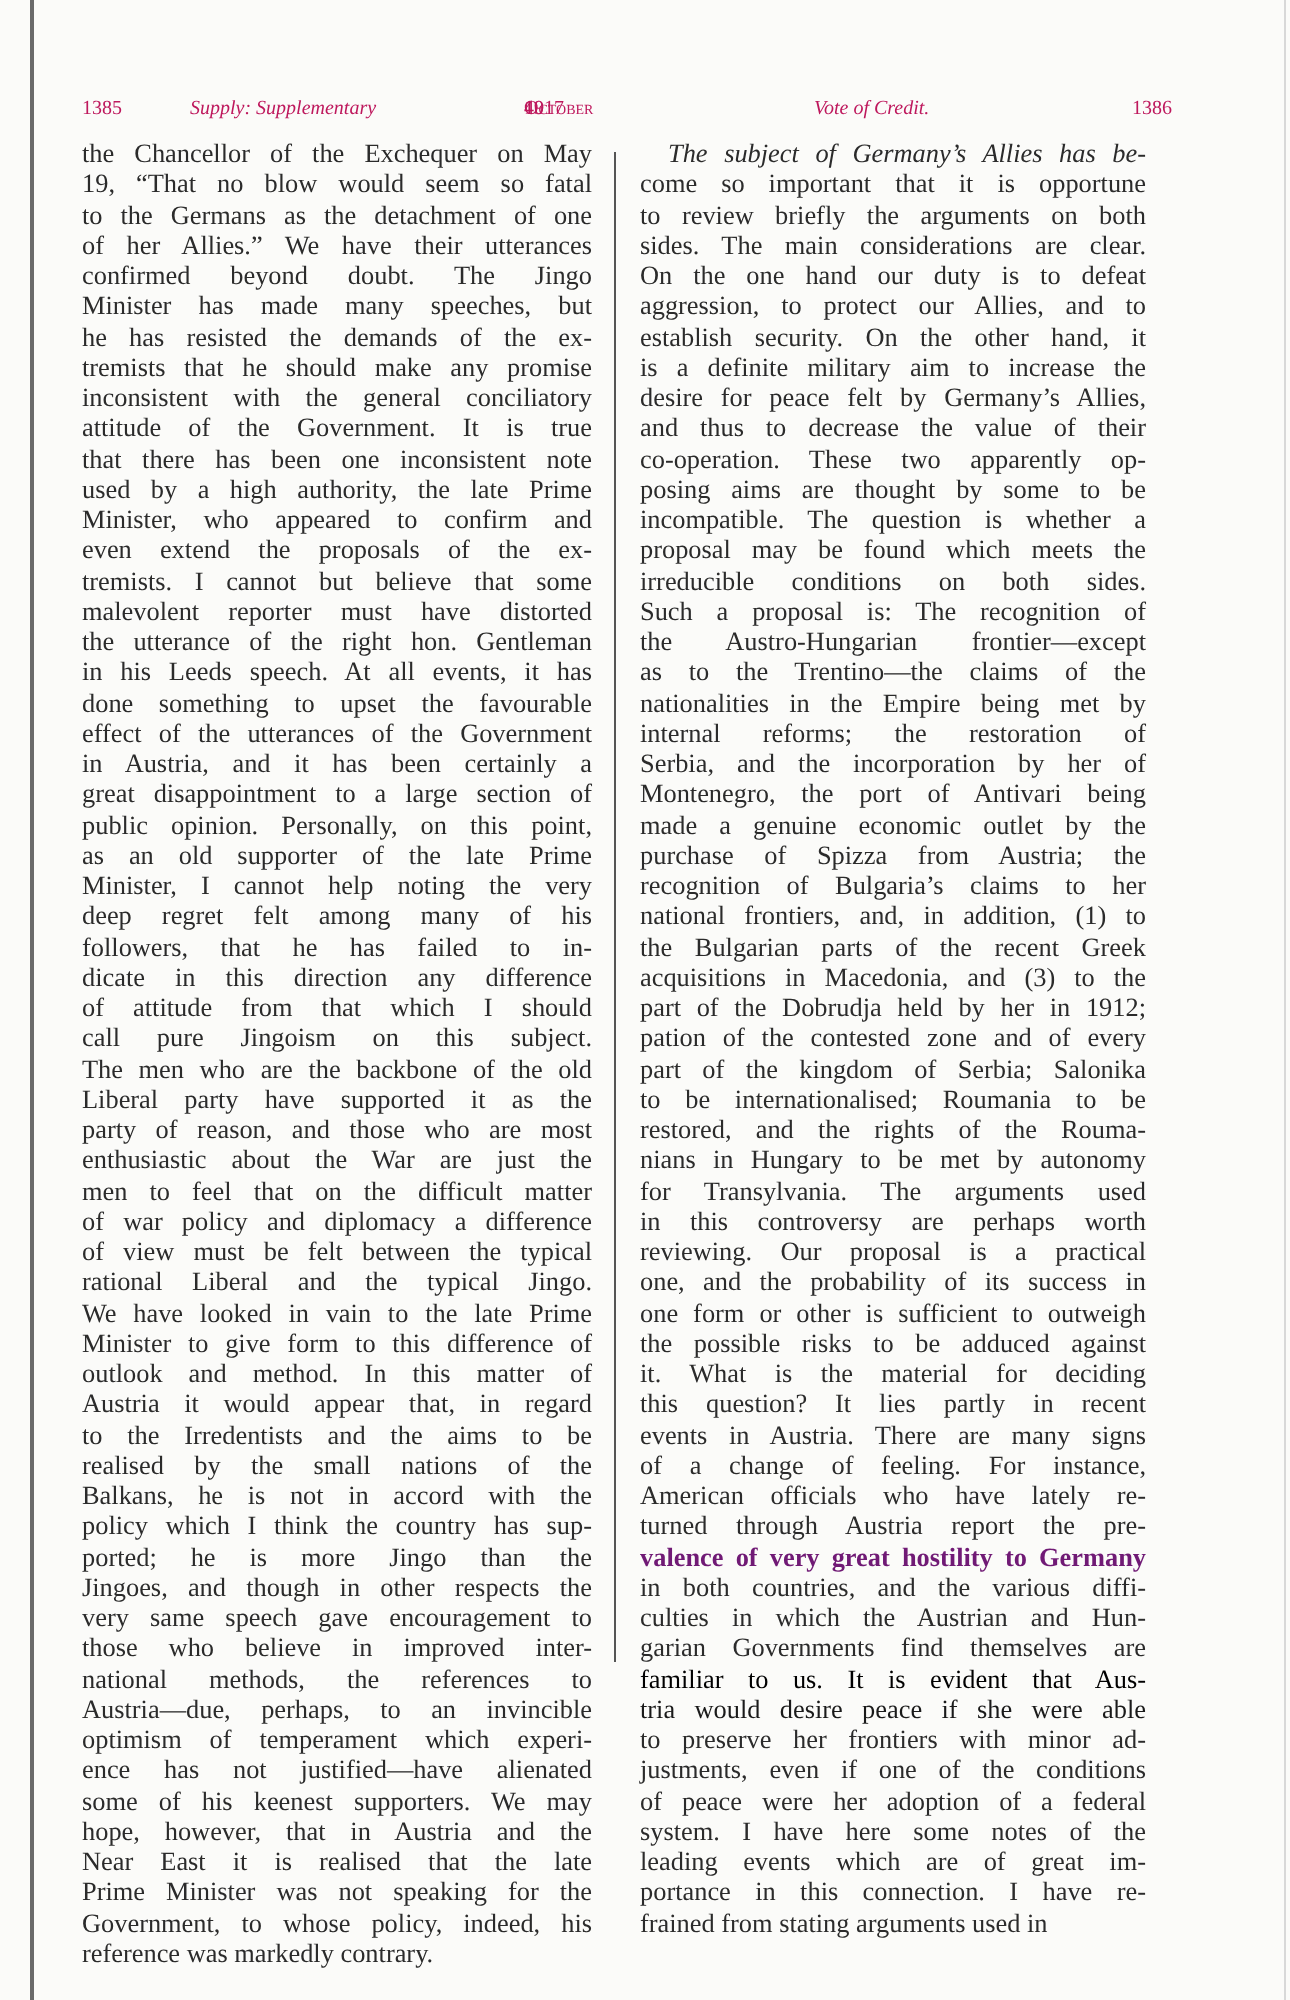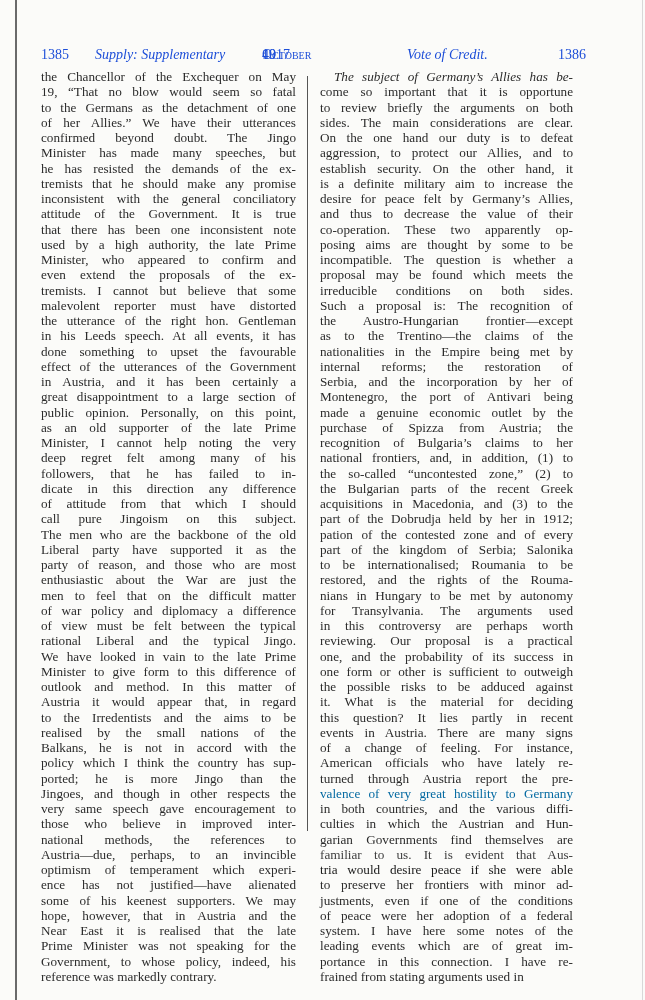--- a/index.html
+++ b/index.html
@@ -13,21 +13,21 @@
   .edge-left {
     position: absolute; left: 15px; top: 0; width: 2px; height: 1000px;
     background: #6a6a6a;
   }
   .edge-right {
     position: absolute; right: 2px; top: 0; width: 1px; height: 1000px;
     background: #d8d8d8;
   }
   .header {
     position: absolute; top: 46px; left: 41px; width: 545px; height: 18px;
-    font-size: 14px; line-height: 18px; color: #1d4ed8;
+    font-size: 10px; line-height: 18px; color: #be185d;
   }
   .header span { position: absolute; top: 0; white-space: nowrap; }
   .h-left-num { left: 0; }
   .h-title-left { left: 54px; font-style: italic; }
   .h-date { left: 221px; }
   .h-date .sc { font-variant: small-caps; }
   .h-title-right { left: 366px; font-style: italic; }
   .h-right-num { right: 0; }
 
   .col {
@@ -150,46 +150,45 @@
     <span class="line">the Austro-Hungarian frontier—except</span>
     <span class="line">as to the Trentino—the claims of the</span>
     <span class="line">nationalities in the Empire being met by</span>
     <span class="line">internal reforms; the restoration of</span>
     <span class="line">Serbia, and the incorporation by her of</span>
     <span class="line">Montenegro, the port of Antivari being</span>
     <span class="line">made a genuine economic outlet by the</span>
     <span class="line">purchase of Spizza from Austria; the</span>
     <span class="line">recognition of Bulgaria’s claims to her</span>
     <span class="line">national frontiers, and, in addition, (1) to</span>
-    <span class="line">the so-called “uncontested zone,” (2) to</span>
     <span class="line">the Bulgarian parts of the recent Greek</span>
     <span class="line">acquisitions in Macedonia, and (3) to the</span>
     <span class="line">part of the Dobrudja held by her in 1912;</span>
     <span class="line">pation of the contested zone and of every</span>
     <span class="line">part of the kingdom of Serbia; Salonika</span>
     <span class="line">to be internationalised; Roumania to be</span>
     <span class="line">restored, and the rights of the Rouma-</span>
     <span class="line">nians in Hungary to be met by autonomy</span>
     <span class="line">for Transylvania.  The arguments used</span>
     <span class="line">in this controversy are perhaps worth</span>
     <span class="line">reviewing.  Our proposal is a practical</span>
     <span class="line">one, and the probability of its success in</span>
     <span class="line">one form or other is sufficient to outweigh</span>
     <span class="line">the possible risks to be adduced against</span>
     <span class="line">it.  What is the material for deciding</span>
     <span class="line">this question?  It lies partly in recent</span>
     <span class="line">events in Austria.  There are many signs</span>
     <span class="line">of a change of feeling.  For instance,</span>
     <span class="line">American officials who have lately re-</span>
     <span class="line">turned through Austria report the pre-</span>
-    <span class="line" style="color: #0369a1;">valence of very great hostility to Germany</span>
+    <span class="line" style="color: #701a75; font-weight: bold;">valence of very great hostility to Germany</span>
     <span class="line">in both countries, and the various diffi-</span>
     <span class="line">culties in which the Austrian and Hun-</span>
     <span class="line">garian Governments find themselves are</span>
-    <span class="line" style="color: #404040;">familiar to us.  It is evident that Aus-</span>
+    <span class="line" style="color: #000000;">familiar to us.  It is evident that Aus-</span>
     <span class="line" style="color: rgb(26, 26, 26); font-family: Liberation Serif, serif;">tria would desire peace if she were able</span>
     <span class="line">to preserve her frontiers with minor ad-</span>
     <span class="line">justments, even if one of the conditions</span>
     <span class="line">of peace were her adoption of a federal</span>
     <span class="line">system.  I have here some notes of the</span>
     <span class="line">leading events which are of great im-</span>
     <span class="line">portance in this connection.  I have re-</span>
     <span class="line last" style="text-align: left;">frained from stating arguments used in</span>
   </div>
 

